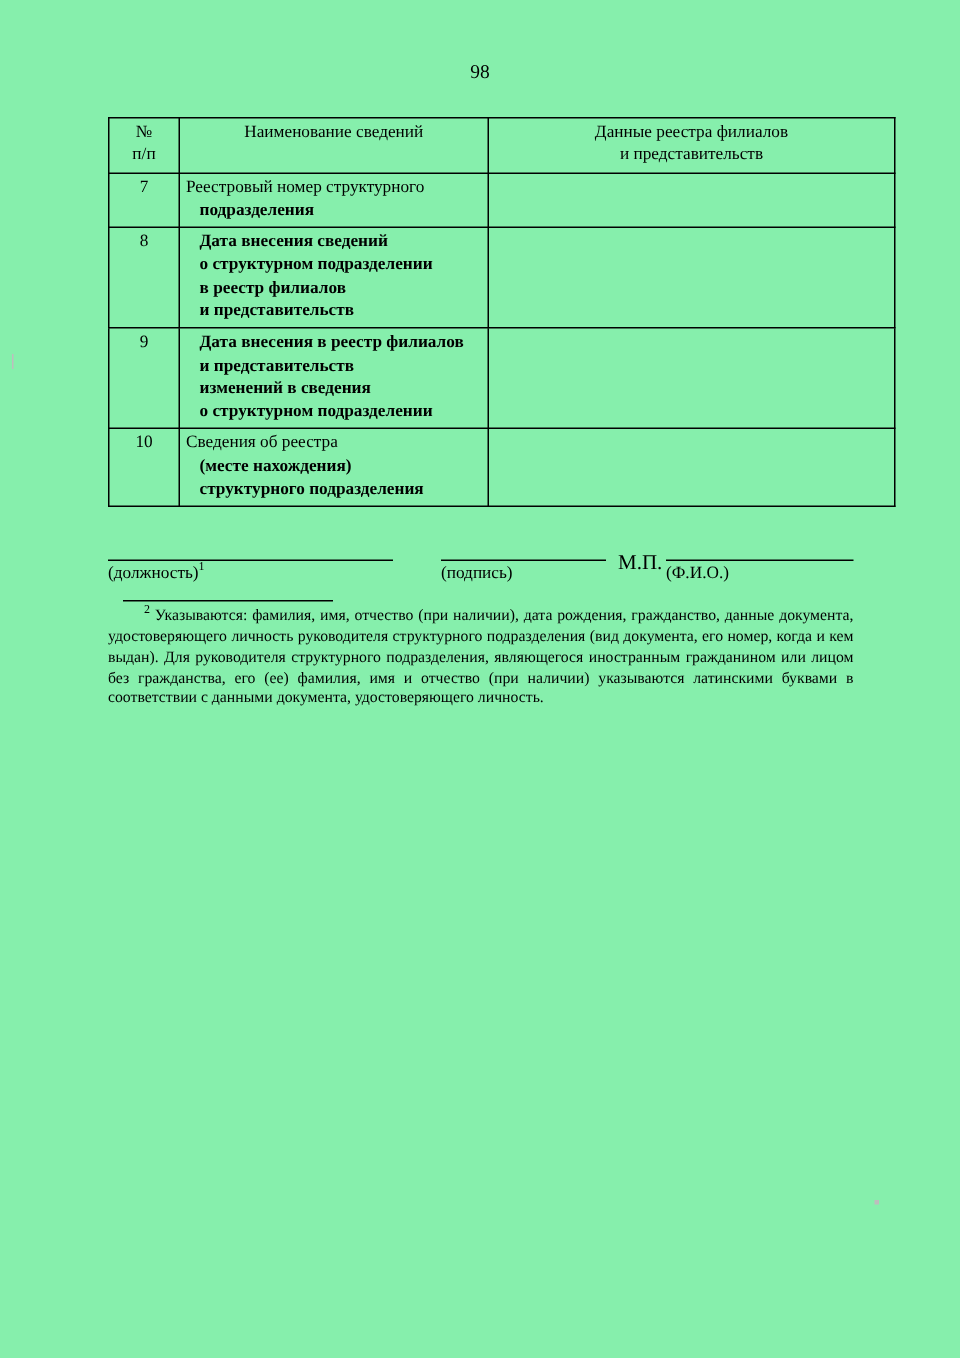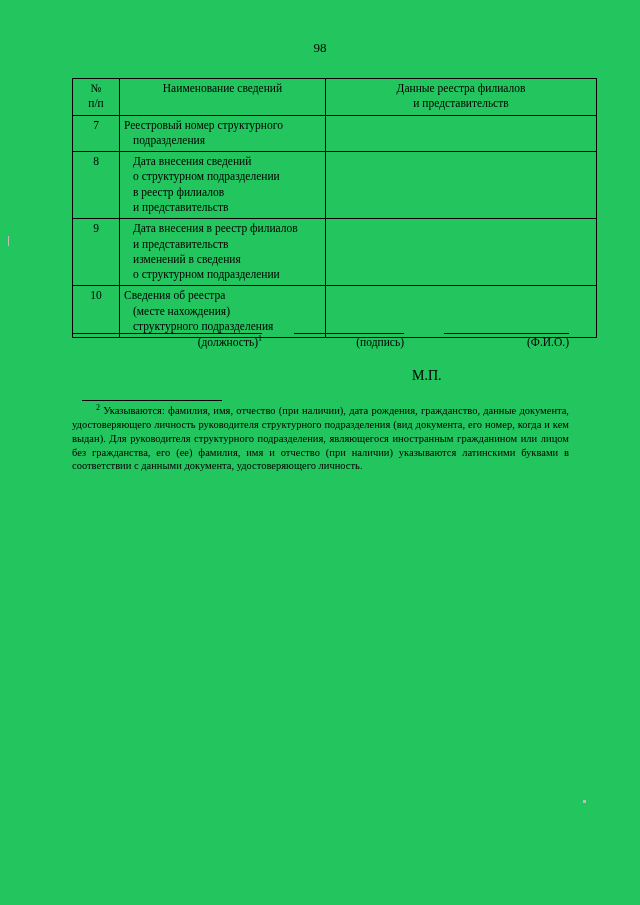--- a/index.html
+++ b/index.html
@@ -12,21 +12,21 @@
     height: 905px;
     font-family: "Liberation Serif", serif;
     color: #000000;
     position: relative;
     overflow: hidden;
   }
   .page {
     position: relative;
     width: 640px;
     height: 905px;
-    background: #22c55e;
+    background: #86efac;
   }
   .page-number {
     position: absolute;
     top: 40px;
     left: 0;
     width: 640px;
     text-align: center;
     font-size: 13px;
   }
 
@@ -45,34 +45,35 @@
     font-weight: normal;
     vertical-align: top;
     padding: 2px 4px 3px 4px;
     line-height: 1.33;
   }
   .col-num { width: 38px; text-align: center; }
   .col-name { width: 197px; }
   .col-data { width: 262px; }
   .head-cell { text-align: center; vertical-align: middle; padding-top: 3px; }
   .cell-line { display: block; white-space: pre; }
-  .indent-1 { padding-left: 9px; }
+  .indent-1 { padding-left: 9px; font-weight: bold; }
 
   
   .sig-row {
     position: absolute;
     top: 333px;
     left: 72px;
     width: 497px;
     height: 30px;
   }
   .sig-block {
     position: absolute;
-    text-align: right;
+    text-align: left;
     font-size: 11.5px;
+    margin-top: 40px;
   }
   .sig-rule {
     border-top: 1px solid #000;
     height: 0;
     margin-bottom: 2px;
   }
   .sig-a { left: 0px; width: 190px; }
   .sig-b { left: 222px; width: 110px; }
   .sig-c { left: 372px; width: 125px; }
   sup { font-size: 8px; vertical-align: super; line-height: 0; }

